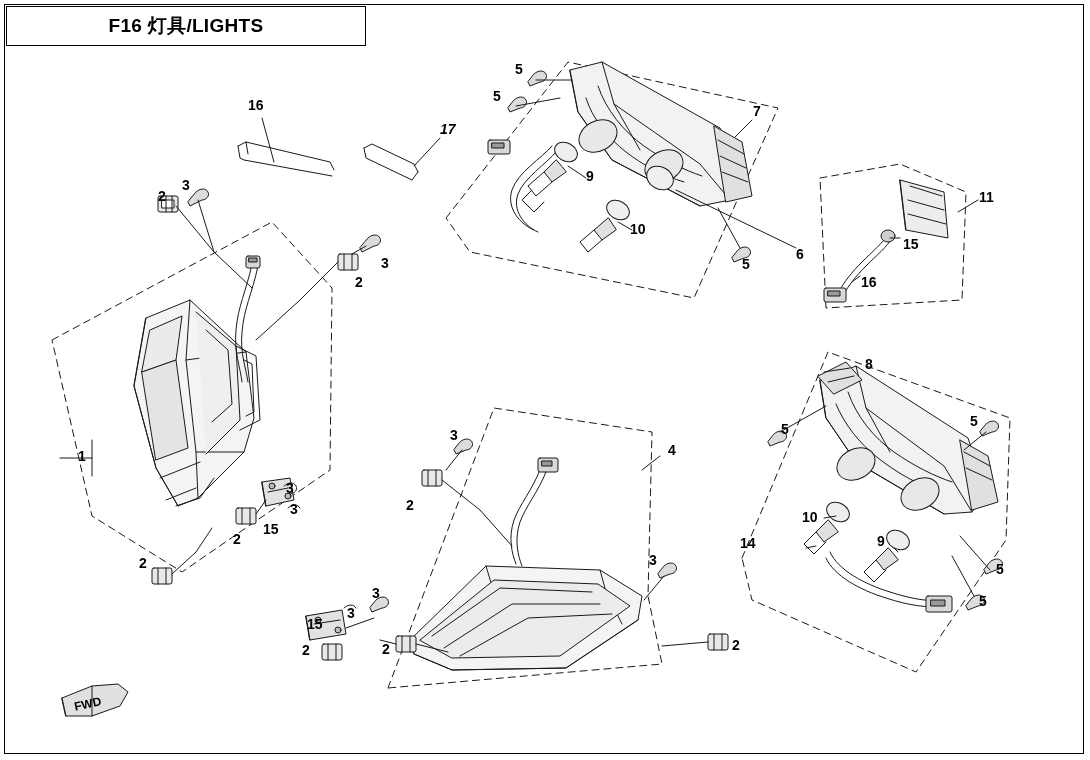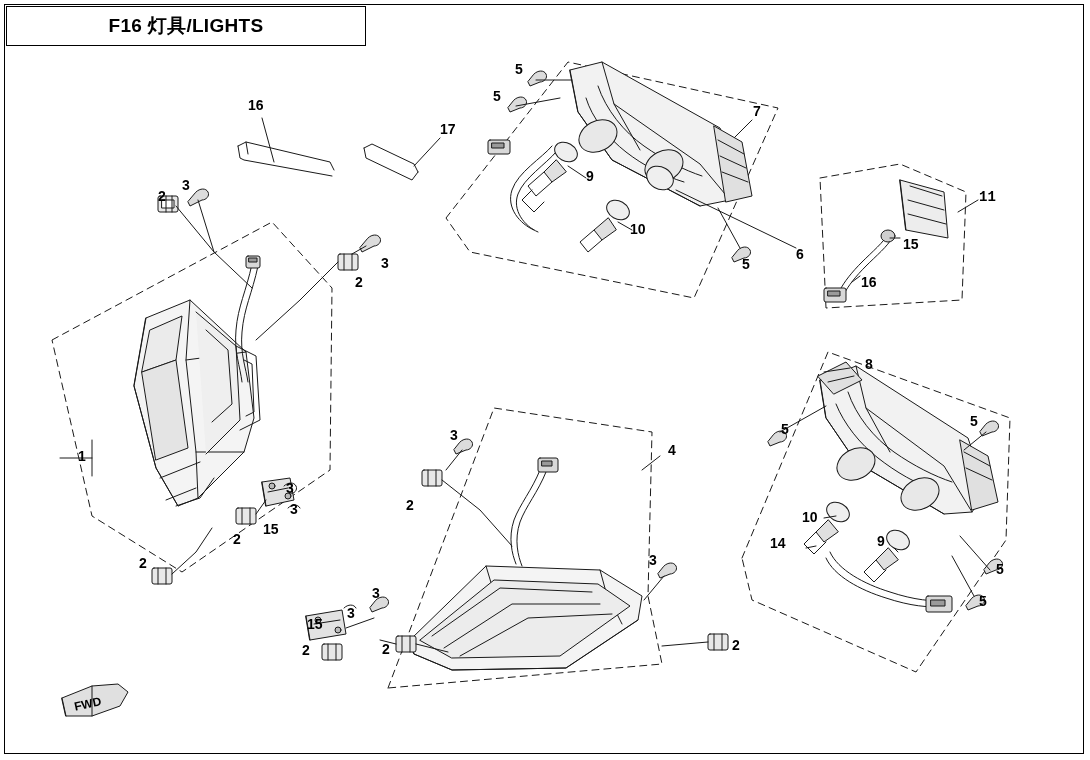--- a/index.html
+++ b/index.html
@@ -281,36 +281,36 @@
   <div class="num" style="left:158px; top:189px;">2</div>
   <div class="num" style="left:182px; top:178px;">3</div>
   <div class="num" style="left:355px; top:275px;">2</div>
   <div class="num" style="left:381px; top:256px;">3</div>
   <div class="num" style="left:286px; top:481px;">3</div>
   <div class="num" style="left:290px; top:502px;">3</div>
   <div class="num" style="left:263px; top:522px;">15</div>
   <div class="num" style="left:233px; top:532px;">2</div>
   <div class="num" style="left:139px; top:556px;">2</div>
   <div class="num" style="left:248px; top:98px;">16</div>
-  <div class="num" style="left:440px; top:122px;">17</div>
+  <div class="num" style="left:440px; top:122px;font-style:italic;">17</div>
   <div class="num" style="left:515px; top:62px;">5</div>
   <div class="num" style="left:493px; top:89px;">5</div>
   <div class="num" style="left:753px; top:104px;">7</div>
   <div class="num" style="left:586px; top:169px;">9</div>
   <div class="num" style="left:630px; top:222px;">10</div>
   <div class="num" style="left:796px; top:247px;">6</div>
   <div class="num" style="left:742px; top:257px;">5</div>
-  <div class="num" style="left:979px; top:190px;font-family:Liberation Mono, monospace;">11</div>
+  <div class="num" style="left:979px; top:190px;">11</div>
   <div class="num" style="left:903px; top:237px;">15</div>
   <div class="num" style="left:861px; top:275px;">16</div>
   <div class="num" style="left:865px; top:357px;">8</div>
   <div class="num" style="left:781px; top:422px;">5</div>
   <div class="num" style="left:970px; top:414px;">5</div>
   <div class="num" style="left:802px; top:510px;">10</div>
-  <div class="num" style="left:770px; top:536px;text-align:right;">14</div>
+  <div class="num" style="left:740px; top:536px;text-align:right;">14</div>
   <div class="num" style="left:877px; top:534px;">9</div>
   <div class="num" style="left:996px; top:562px;">5</div>
   <div class="num" style="left:979px; top:594px;">5</div>
   <div class="num" style="left:668px; top:443px;">4</div>
   <div class="num" style="left:450px; top:428px;">3</div>
   <div class="num" style="left:406px; top:498px;">2</div>
   <div class="num" style="left:649px; top:553px;">3</div>
   <div class="num" style="left:732px; top:638px;">2</div>
   <div class="num" style="left:372px; top:586px;">3</div>
   <div class="num" style="left:347px; top:606px;">3</div>

